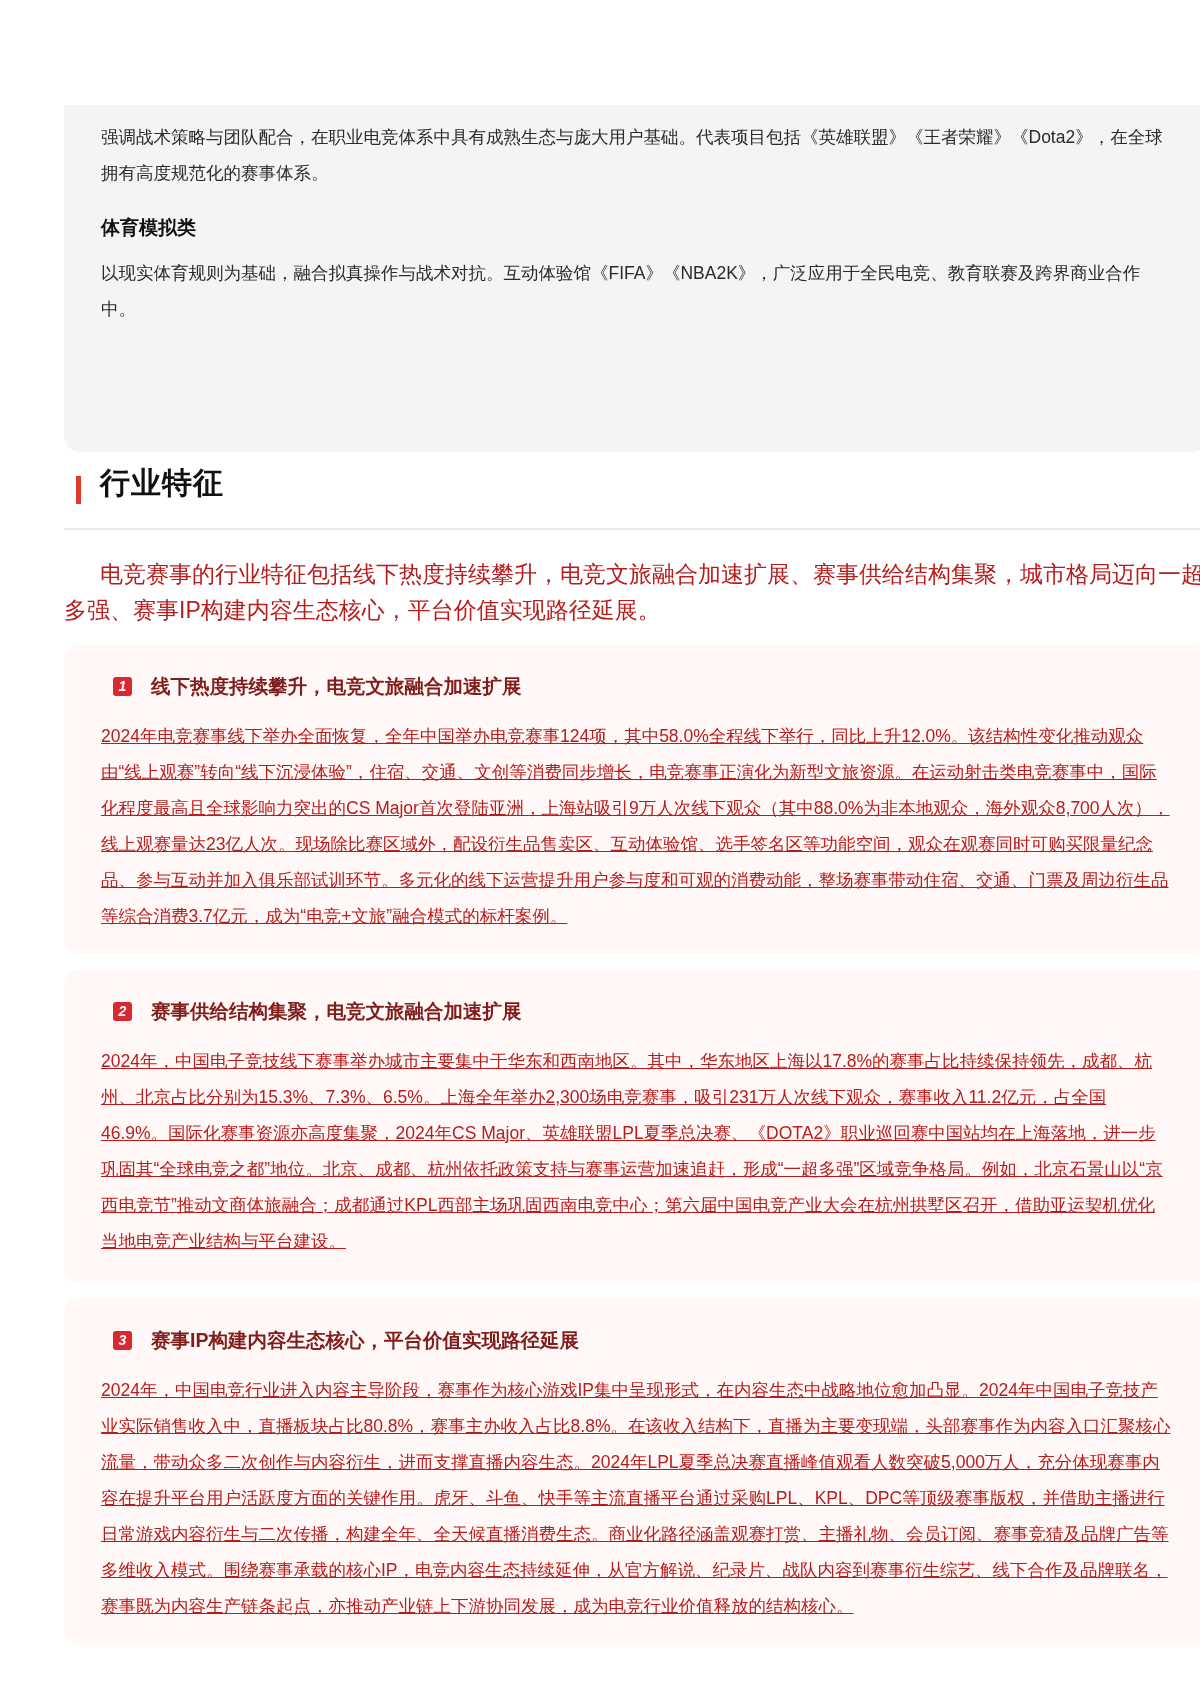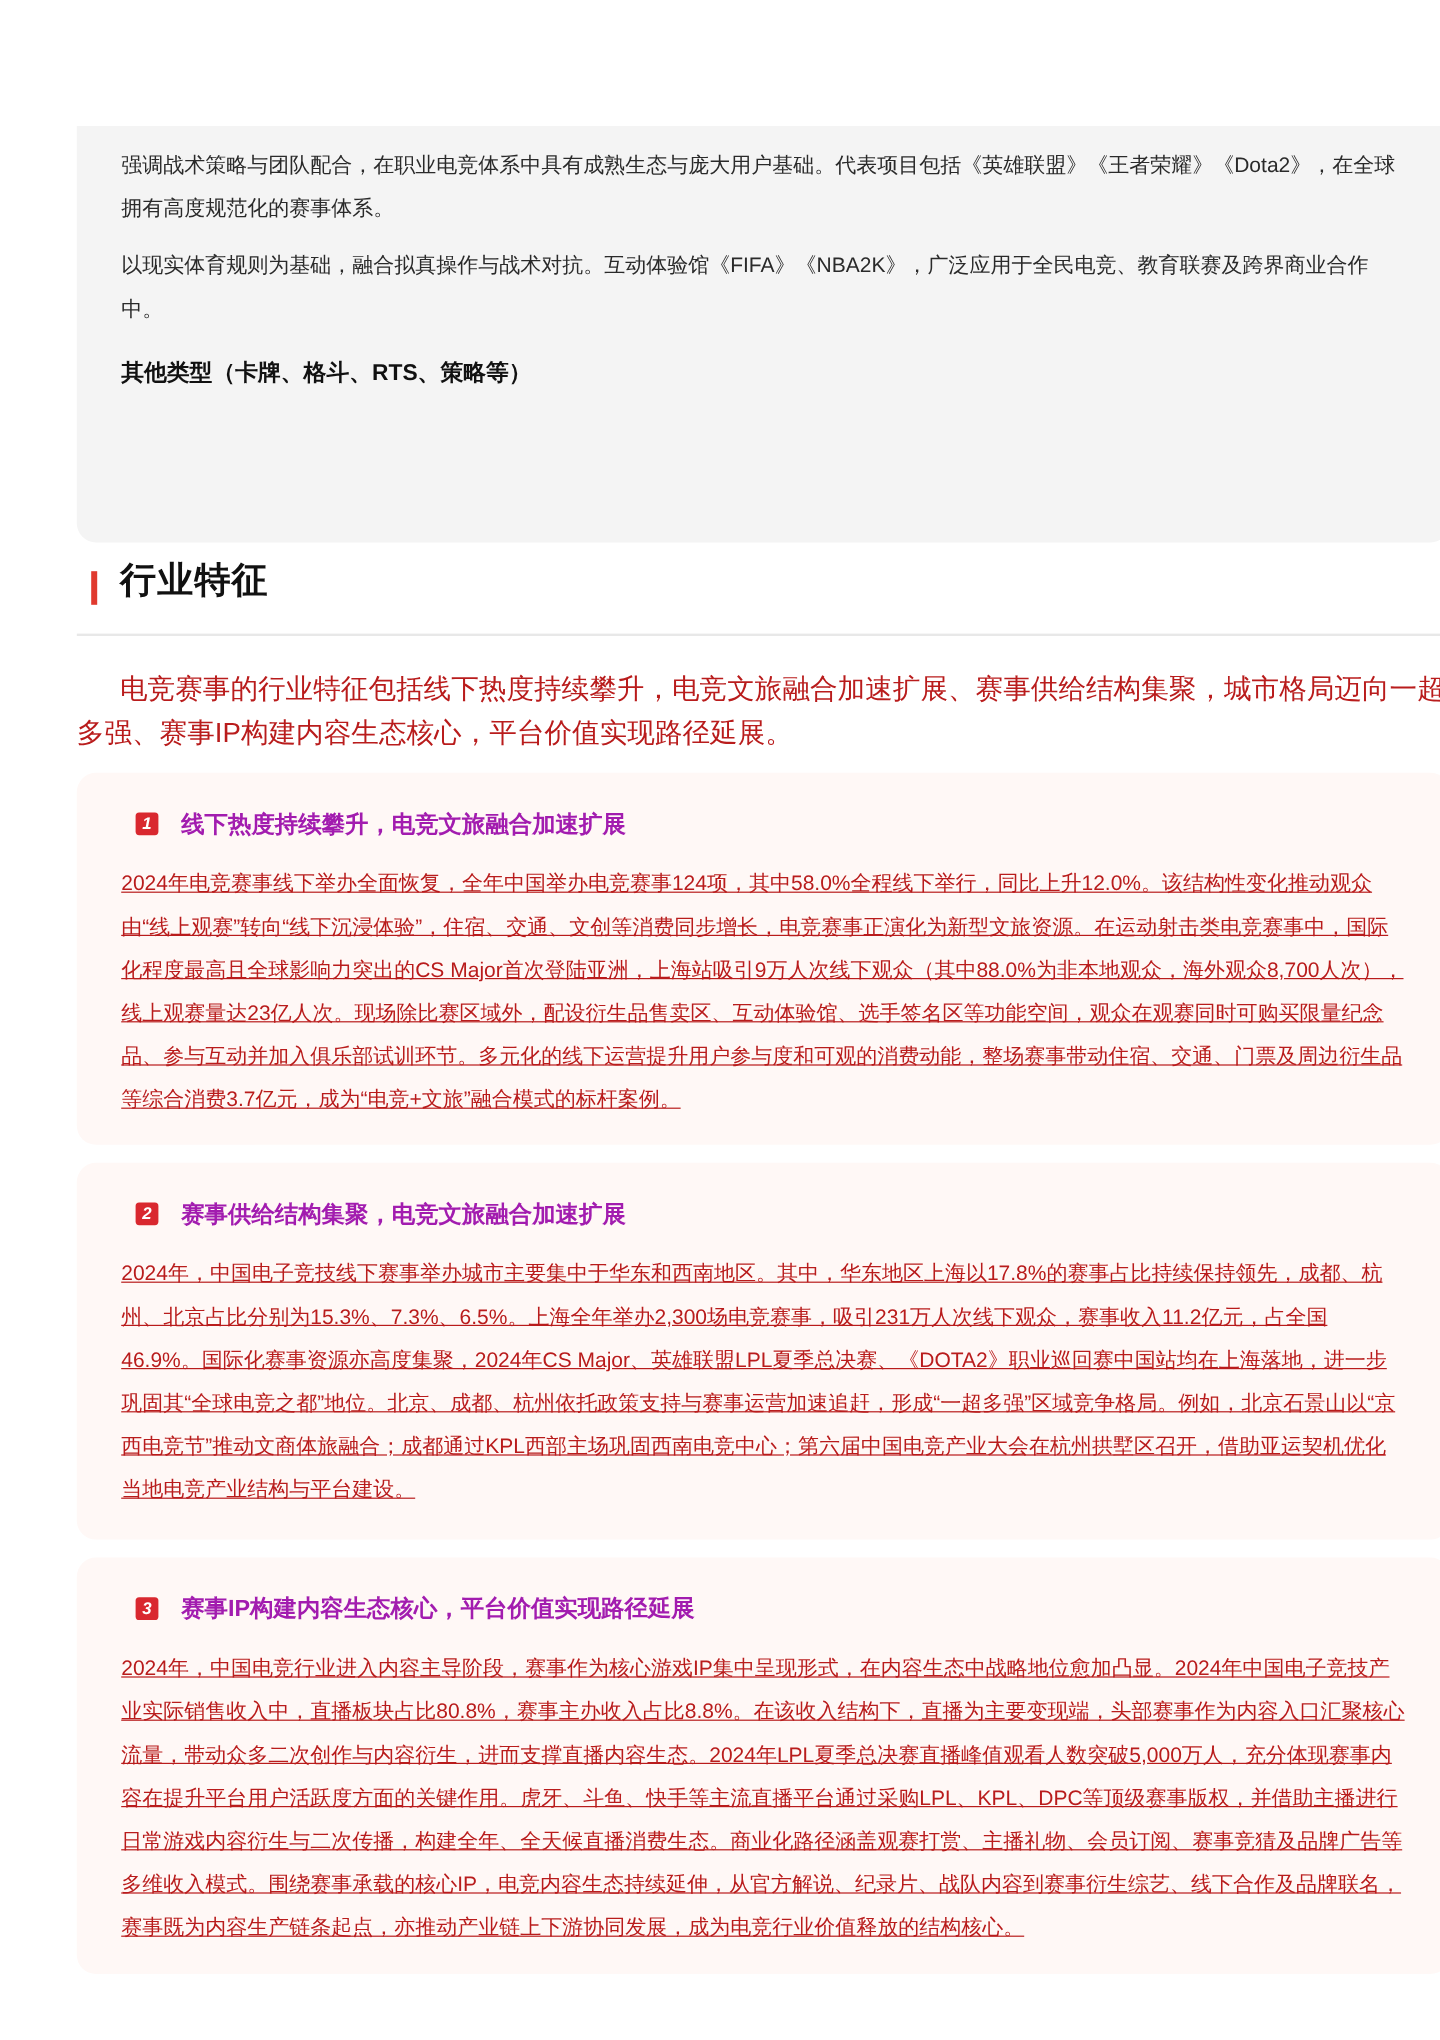--- a/index.html
+++ b/index.html
@@ -32,36 +32,36 @@
       position: absolute; left: 28px; width: 1144px;
       background: #fff8f6; border-radius: 16px;
       padding: 0 24px 0 25px;
     }
     .card-head { display: flex; align-items: center; margin-top: 27px; height: 30px; }
     .badge {
       width: 19px; height: 19px; background: #d9282f; color: #ffffff;
       border-radius: 3px; font-size: 14px; font-weight: bold; font-style: italic;
       display: flex; align-items: center; justify-content: center; margin-right: 7px;
     }
-    .card-title { font-size: 19.5px; font-weight: bold; color: #a21caf; }
+    .card-title { font-size: 19.5px; font-weight: bold; color: #7f1d1d; }
     .card-body { font-size: 17.5px; line-height: 36px; color: #b91c1c; margin-top: 17px; text-decoration: underline; }
 
     #card1 { top: 608px; height: 310px; }
     #card2 { top: 933px; height: 314px; }
     #card3 { top: 1262px; height: 347px; }
 
     .page-num { position: absolute; left: 28px; top: 1664px; font-size: 14px; font-weight: bold; color: #e03a2e; }
   </style>
 </head>
 <body>
 
 <div class="gray-box">
   <p class="para first">强调战术策略与团队配合，在职业电竞体系中具有成熟生态与庞大用户基础。代表项目包括《英雄联盟》《王者荣耀》《Dota2》，在全球拥有高度规范化的赛事体系。</p>
+  <h3 class="cat-title">体育模拟类</h3>
   <p class="para">以现实体育规则为基础，融合拟真操作与战术对抗。互动体验馆《FIFA》《NBA2K》，广泛应用于全民电竞、教育联赛及跨界商业合作中。</p>
-  <h3 class="cat-title">其他类型（卡牌、格斗、RTS、策略等）</h3>
 </div>
 
 <div class="section-heading">
   <span class="section-bar"></span>
   <h2 class="section-title">行业特征</h2>
 </div>
 <div class="section-rule"></div>
 
 <p class="intro">电竞赛事的行业特征包括线下热度持续攀升，电竞文旅融合加速扩展、赛事供给结构集聚，城市格局迈向一超多强、赛事IP构建内容生态核心，平台价值实现路径延展。</p>
 

